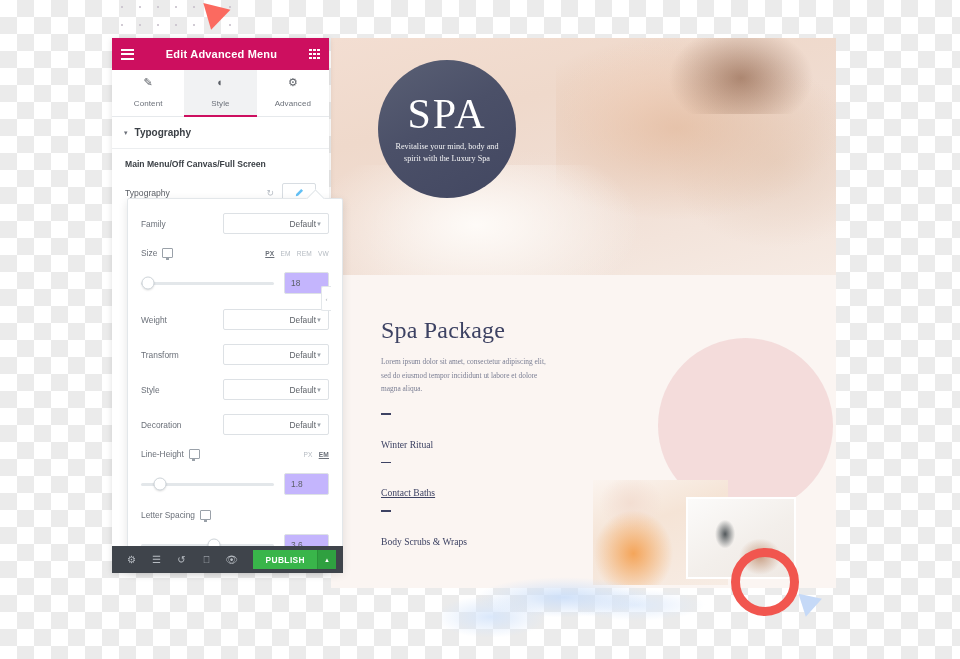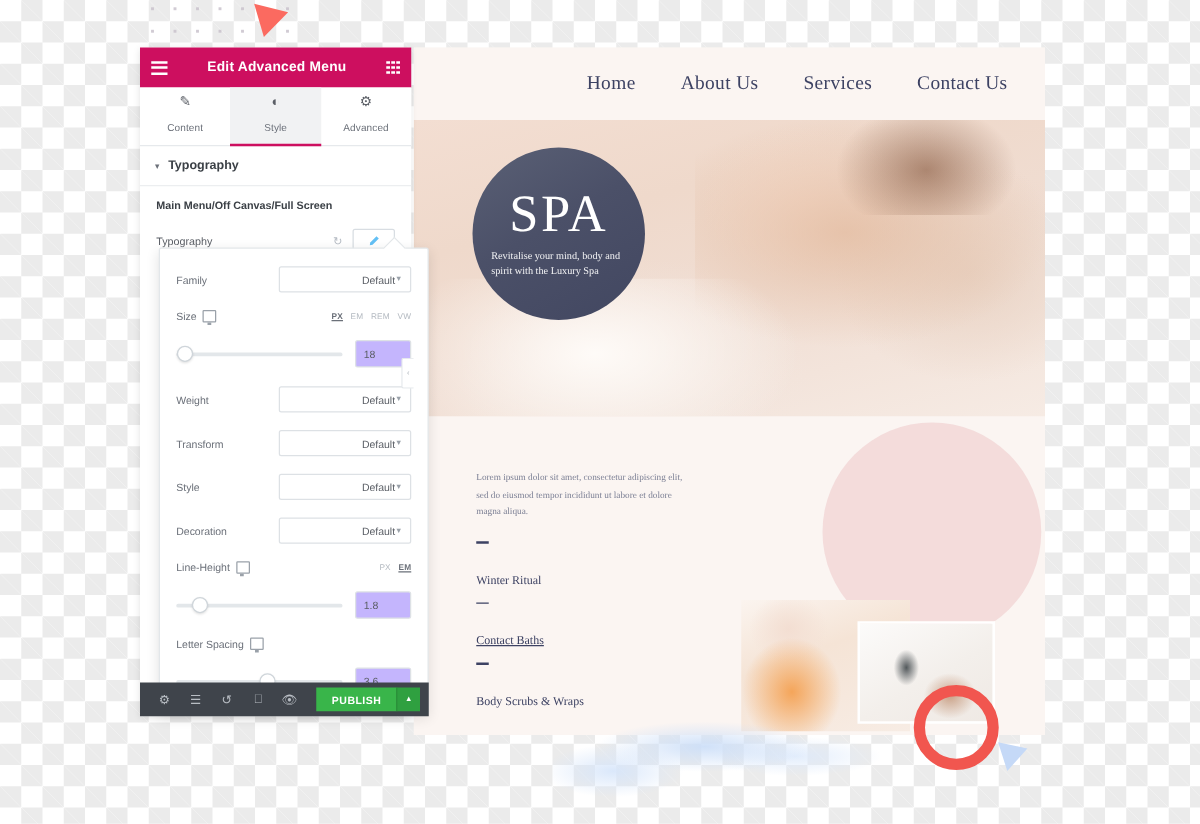--- a/index.html
+++ b/index.html
@@ -60,21 +60,21 @@
   }
   .hero .hair{
     position:absolute;right:20px;top:-14px;width:150px;height:90px;
     background:radial-gradient(ellipse at 50% 60%, rgba(120,72,46,.55) 0%, rgba(120,72,46,0) 68%);
   }
 
   .spa-badge{
     position:absolute;left:47px;top:22px;width:138px;height:138px;border-radius:50%;
     background:linear-gradient(150deg,#5a6075 0%,#4b5068 45%,#424761 100%);
     display:flex;flex-direction:column;align-items:center;justify-content:center;
-    color:#fff;text-align:left;
+    color:#fff;text-align:center;
   }
   .spa-badge .spa-word{
     font-family:"Liberation Serif", serif;font-size:42px;letter-spacing:2px;
     line-height:1;margin-bottom:6px;font-weight:400;
   }
   .spa-badge .spa-tag{
     font-family:"Liberation Serif", serif;font-size:8.2px;line-height:1.5;
     max-width:108px;opacity:.93;
   }
 
@@ -256,41 +256,36 @@
   }
 </style>
 </head>
 <body>
 
 <div class="dot-grid"></div>
 <div class="tri-coral"></div>
 
 <div class="site">
 
-  <nav class="site-nav">
-    <a href="#">Home</a>
-    <a href="#">About Us</a>
-    <a href="#">Services</a>
-    <a href="#">Contact Us</a>
-  </nav>
 
   <div class="hero">
     <div class="face-shade"></div>
     <div class="hair"></div>
     <div class="towel"></div>
 
     <div class="spa-badge">
       <div class="spa-word">SPA</div>
       <div class="spa-tag">Revitalise your mind, body and spirit with the Luxury Spa</div>
     </div>
   </div>
 
   <div class="pink-circle"></div>
 
   <div class="content">
+    <h2>Spa Package</h2>
     <p class="lead">Lorem ipsum dolor sit amet, consectetur adipiscing elit, sed do eiusmod tempor incididunt ut labore et dolore magna aliqua.</p>
     <ul class="pkg-list">
       <li>
         <span class="dash"></span>
         <span class="txt">Winter Ritual</span>
       </li>
       <li>
         <span class="dash"></span>
         <span class="txt active">Contact Baths</span>
       </li>

